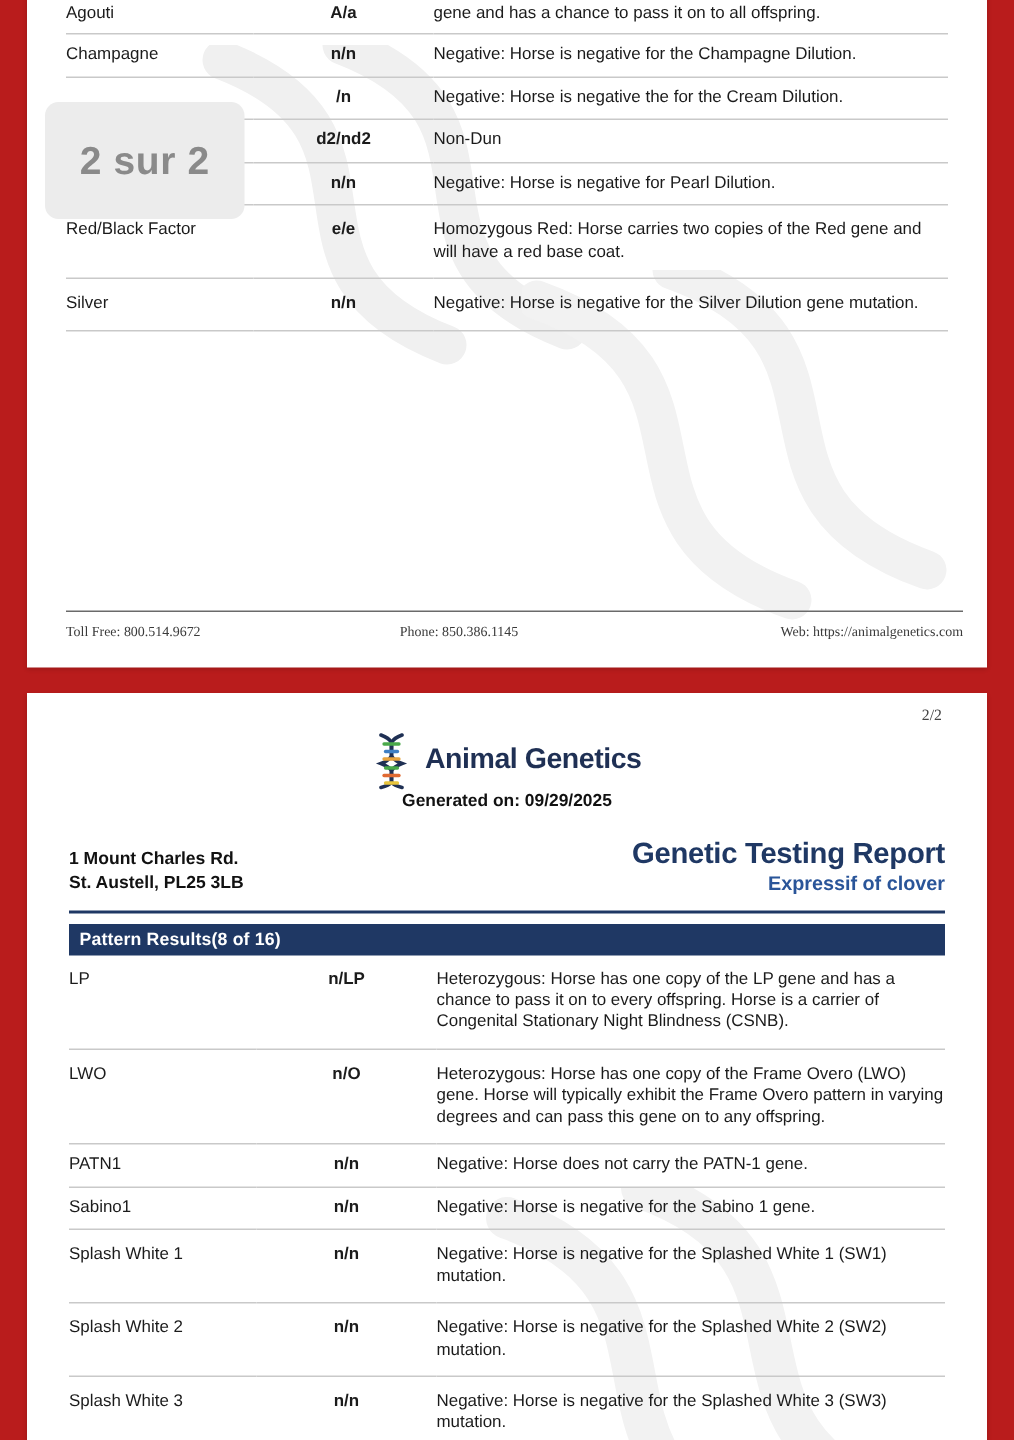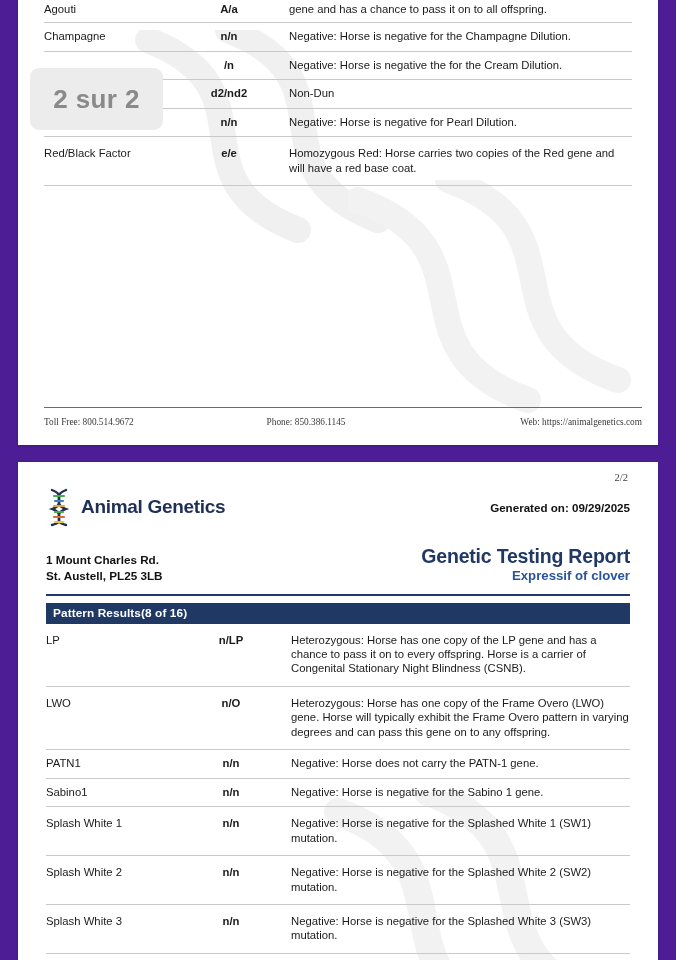--- a/index.html
+++ b/index.html
@@ -13,21 +13,21 @@
   body {
     background: #e8eaef;
     font-family: "Liberation Sans", sans-serif;
     position: relative;
   }
 
   .viewer {
     width: 676px;
     height: 960px;
     position: relative;
-    background: #4c1d95;
+    background: #b91c1c;
     overflow: hidden;
   }
 
   
   .page {
     position: absolute;
     left: 18px;
     width: 640px;
     background: #ffffff;
     box-shadow: 0 1px 3px rgba(0,0,0,0.18);
@@ -111,20 +111,21 @@
     color: #444;
     padding: 10px 4px 0 0;
     font-family: "Liberation Serif", serif;
   }
 
   .hdr-top {
     display: flex;
     justify-content: space-between;
     align-items: center;
     padding: 4px 2px 0 2px;
+    flex-direction: column;
   }
 
   .brand {
     display: flex;
     align-items: center;
     gap: 9px;
   }
   .brand-name {
     font-size: 19px;
     font-weight: bold;
@@ -185,21 +186,21 @@
   }
 
   .table-wrap { padding: 0 2px; }
 
   
   .page-indicator {
     position: absolute;
     left: 30px;
     top: 68px;
     width: 133px;
-    height: 62px;
+    height: 78px;
     background: #ececec;
     border-radius: 9px;
     display: flex;
     align-items: center;
     justify-content: center;
     z-index: 40;
     font-size: 26px;
     font-weight: bold;
     color: #8a8a8a;
     letter-spacing: 0.4px;
@@ -250,20 +251,25 @@
           </tr>
           <tr>
             <td class="col-trait">Pearl</td>
             <td class="col-result">n/n</td>
             <td class="col-desc">Negative: Horse is negative for Pearl Dilution.</td>
           </tr>
           <tr class="tall">
             <td class="col-trait">Red/Black Factor</td>
             <td class="col-result">e/e</td>
             <td class="col-desc">Homozygous Red: Horse carries two copies of the Red gene and will have a red base coat.</td>
+          </tr>
+          <tr class="tall">
+            <td class="col-trait">Silver</td>
+            <td class="col-result">n/n</td>
+            <td class="col-desc">Negative: Horse is negative for the Silver Dilution gene mutation.</td>
           </tr>
         </tbody>
       </table>
     </div>
 
     <div class="page-footer">
       <div class="footer-rule"></div>
       <div class="footer-row">
         <span>Toll Free: 800.514.9672</span>
         <span>Phone: 850.386.1145</span>

